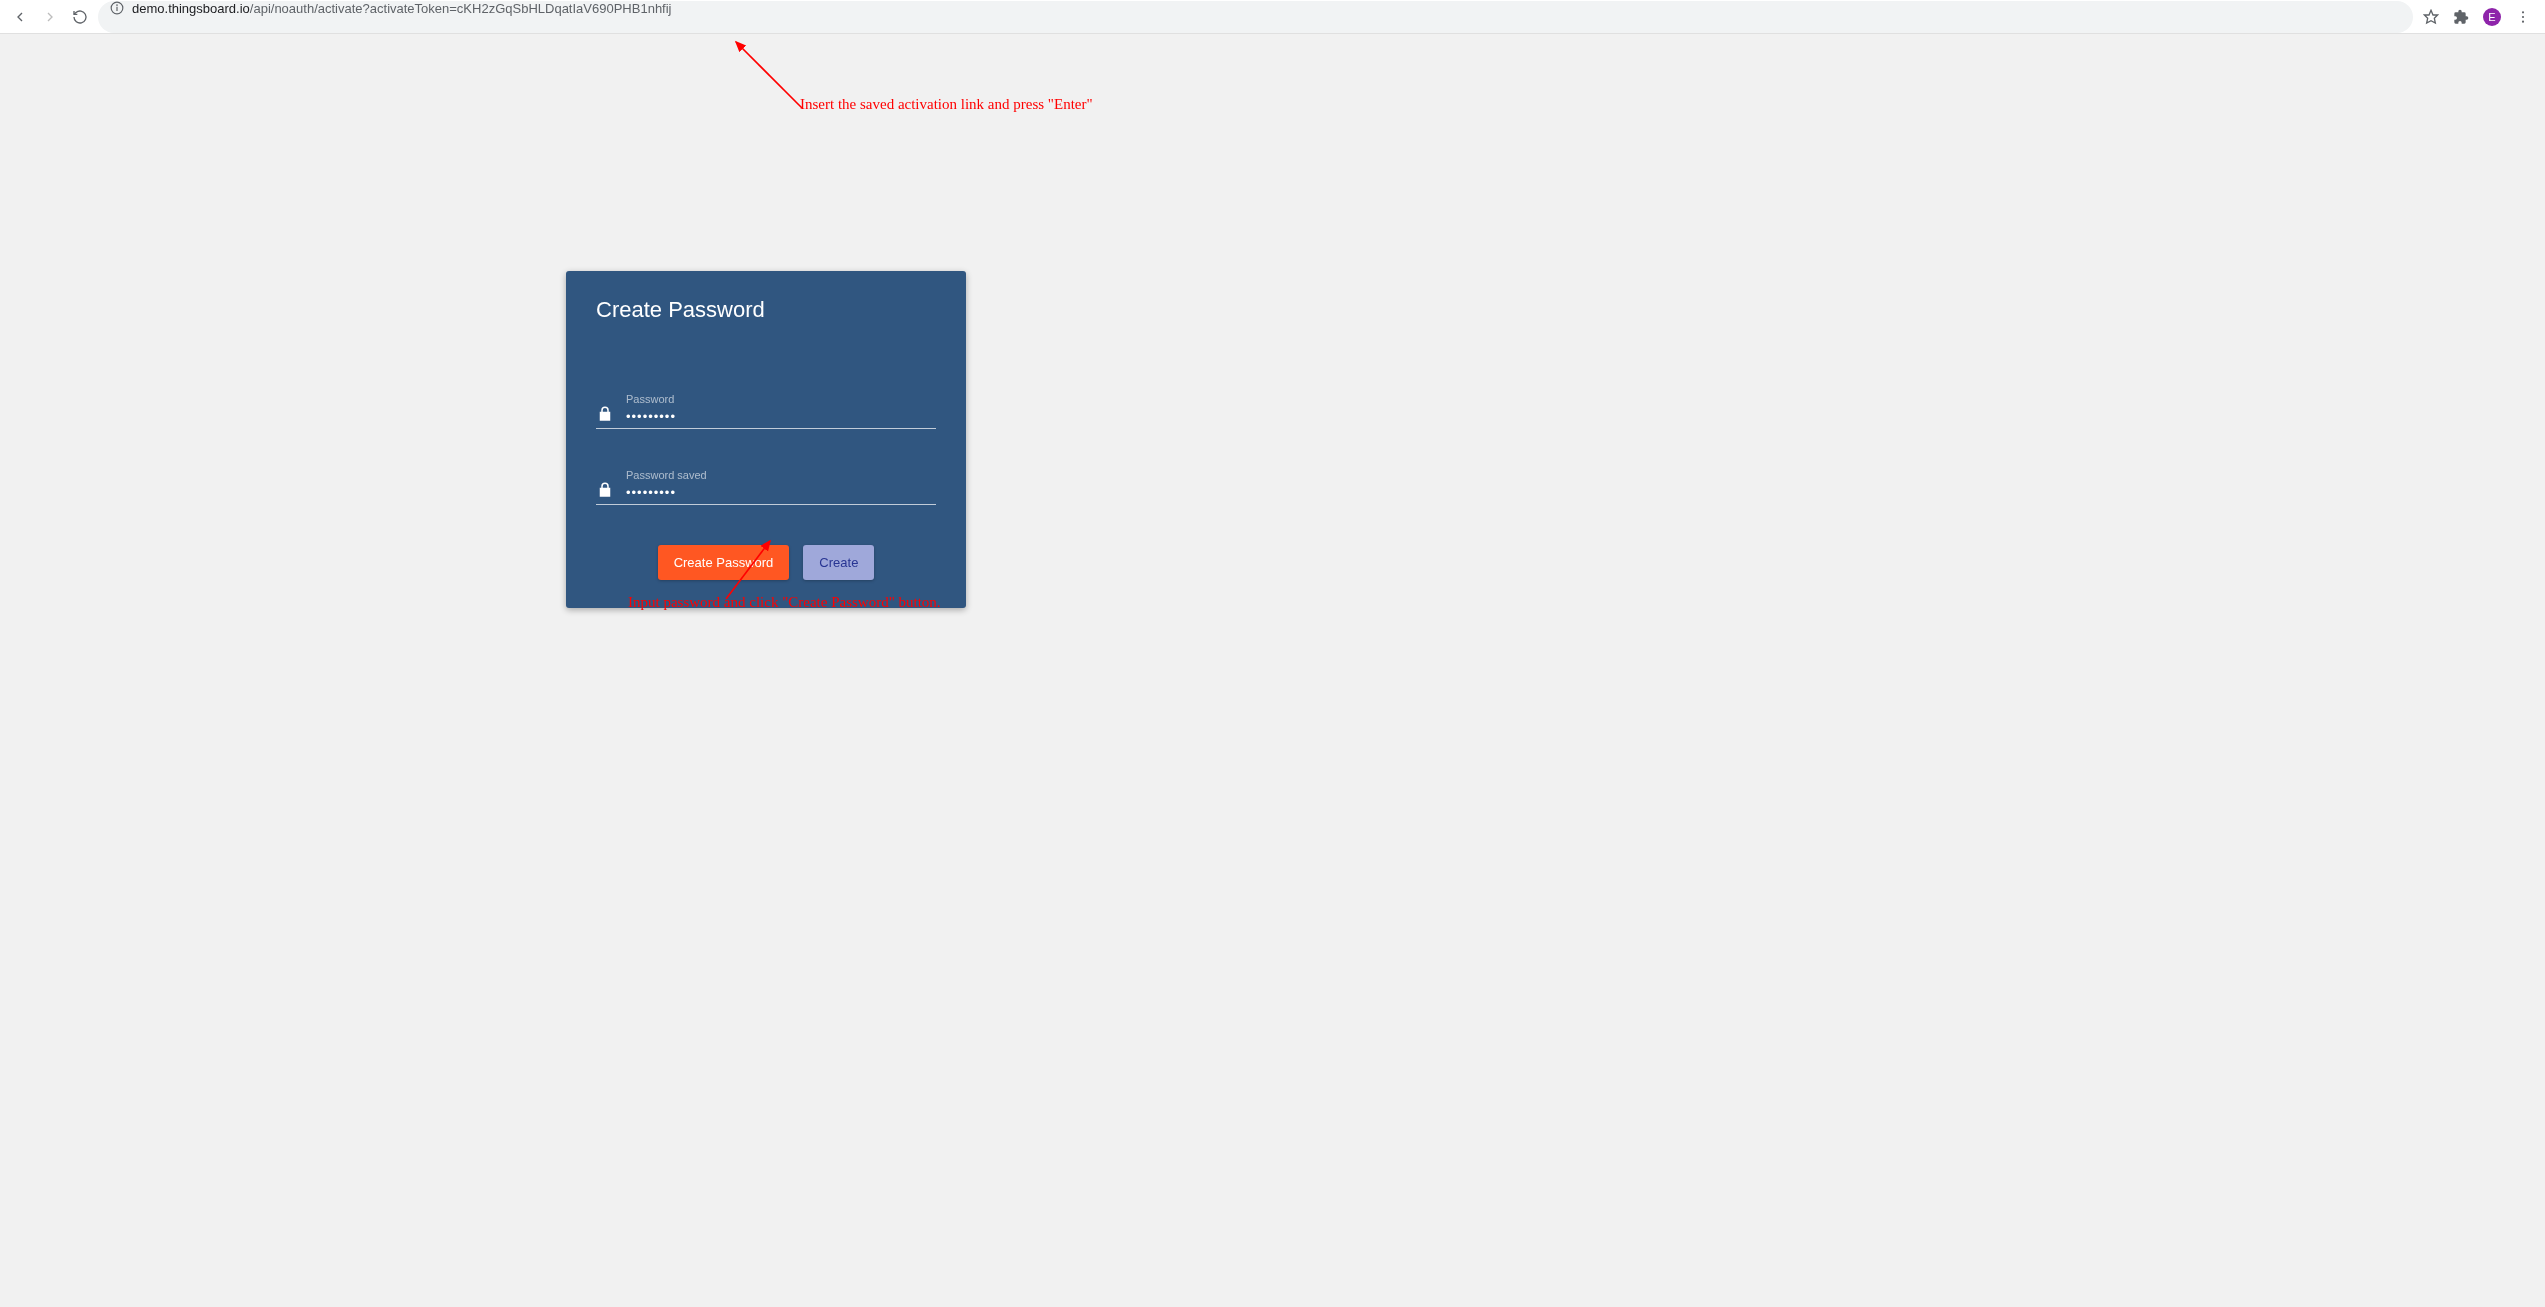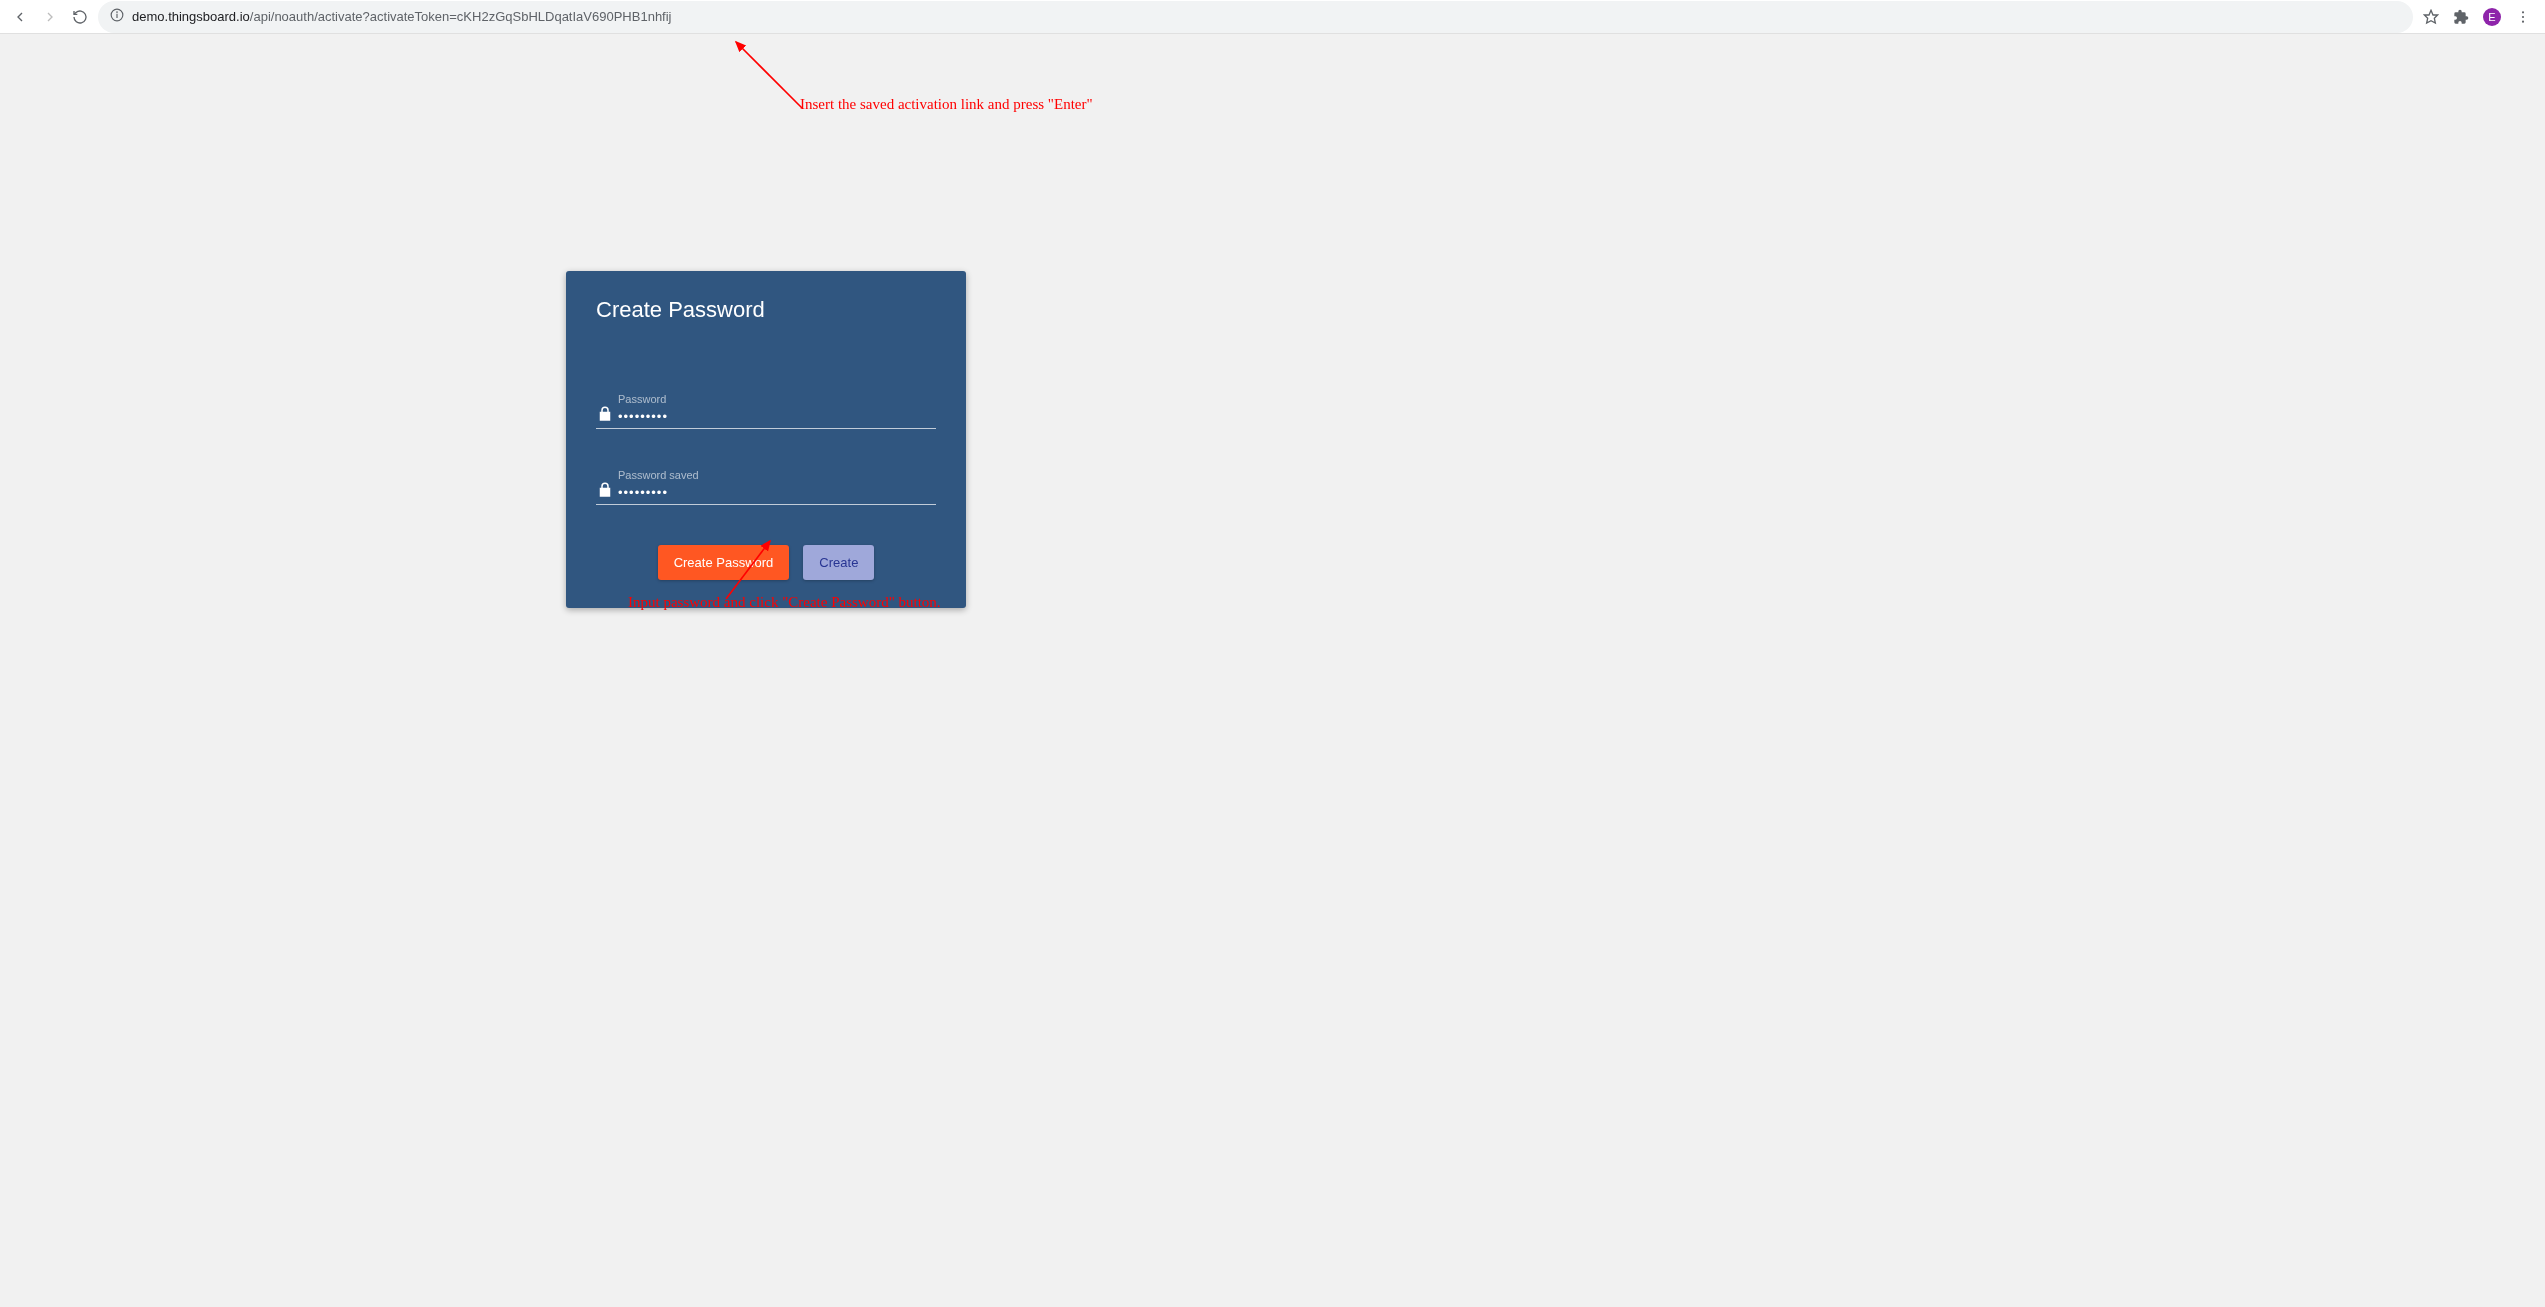--- a/index.html
+++ b/index.html
@@ -18,21 +18,20 @@
     display: flex;
     align-items: center;
     padding: 0 8px;
     gap: 10px;
   }
   .nav-icons { display: flex; align-items: center; gap: 14px; margin-left: 4px; }
   .nav-icons svg { width: 16px; height: 16px; display:block; }
   .addr-wrap {
     flex: 1;
     display: flex;
-    align-items: center;
     background: #f1f3f4;
     border-radius: 16px;
     height: 32px;
     padding: 0 12px;
     gap: 8px;
     color: #5f6368;
     font-size: 13px;
     overflow: hidden;
   }
   .addr-wrap .info-icon { flex: 0 0 auto; }
@@ -68,21 +67,21 @@
   }
   .card h1 {
     font-size: 22px;
     font-weight: 400;
     margin-bottom: 70px;
   }
 
   .field {
     display: flex;
     align-items: flex-end;
-    gap: 4px;
+    gap: 12px;
     border-bottom: 1px solid rgba(255,255,255,0.7);
     padding-bottom: 3px;
     margin-bottom: 40px;
   }
   .field:last-of-type { margin-bottom: 32px; }
   .field .lock-icon { flex:0 0 auto; margin-bottom:2px; }
   .field .lock-icon svg { width:18px; height:18px; display:block; }
   .field-body { flex:1; position:relative; }
   .field-label {
     font-size: 11px;

